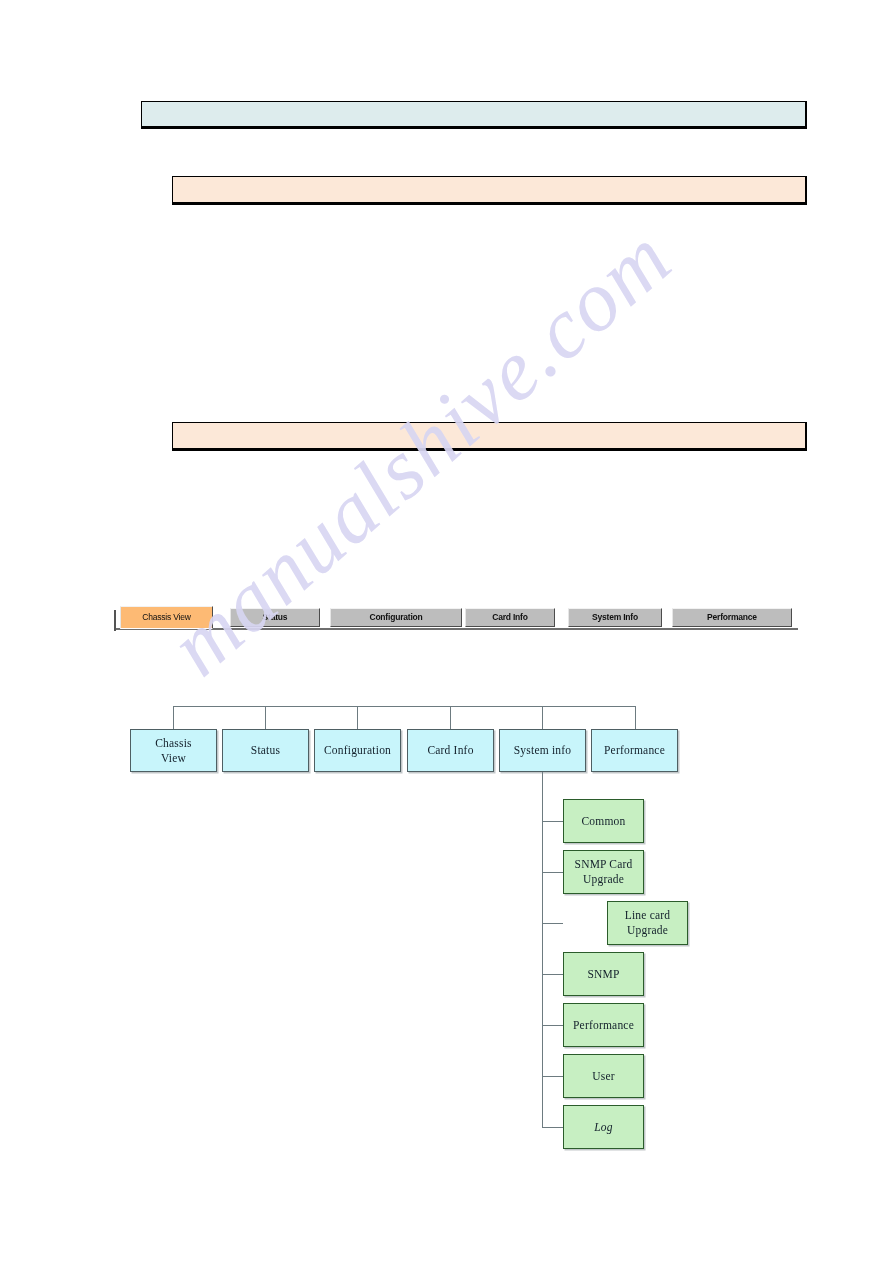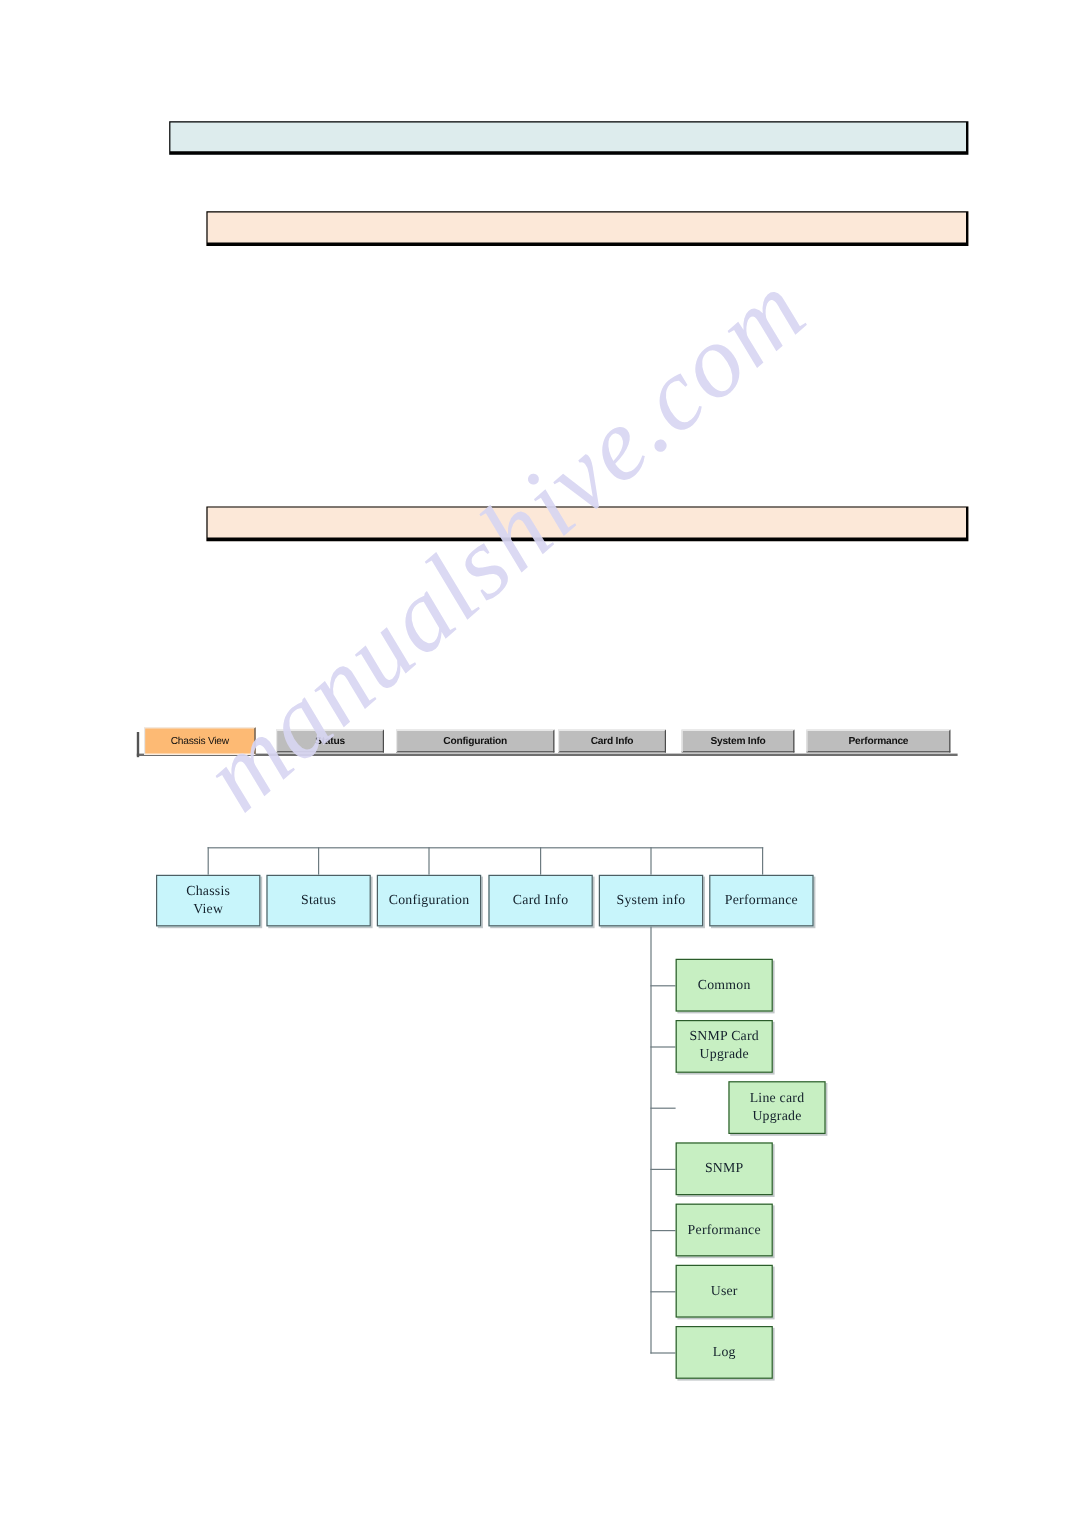--- a/index.html
+++ b/index.html
@@ -204,20 +204,20 @@
     </div>
   <div class="fc-box green" style="left:547px; top:952px;  width:81px; height:44px;text-align:center;">
       <span>SNMP</span>
     </div>
   <div class="fc-box green" style="left:547px; top:1003px; width:81px; height:44px;">
       <span>Performance</span>
     </div>
   <div class="fc-box green" style="left:547px; top:1054px; width:81px; height:44px;align-items:center;">
       <span>User</span>
     </div>
-  <div class="fc-box green" style="left:547px; top:1105px; width:81px; height:44px;">
+  <div class="fc-box green" style="left:547px; top:1105px; width:81px; height:44px;font-style:italic;">
       <span>Log</span>
     </div>
 </div>
 
 <div id="watermark">
   <div class="wm-text" id="wm-a">manualshive.com</div>
 </div>
 
 </body></html>

